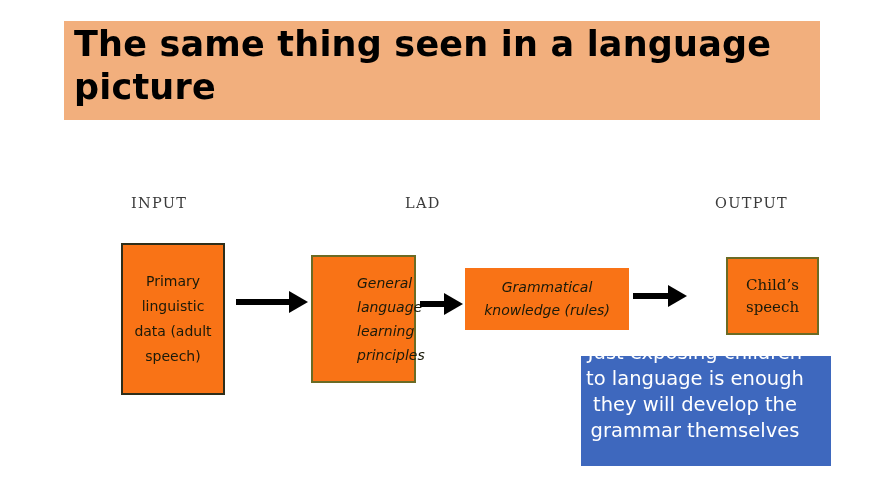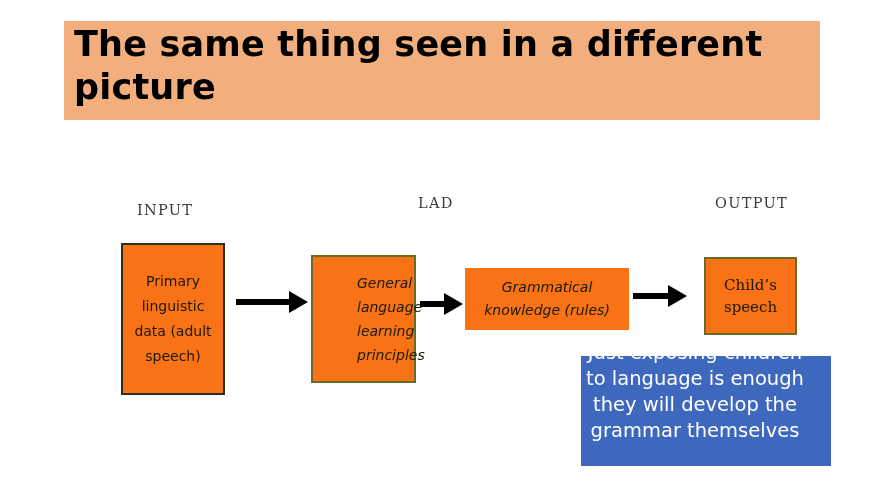--- a/index.html
+++ b/index.html
@@ -49,22 +49,22 @@
 
   
   .col-header {
     position: absolute;
     font-family: "DejaVu Serif", serif;
     font-size: 14.5px;
     letter-spacing: 1.3px;
     color: #3a3a3a;
     white-space: nowrap;
   }
-  #hdr-input  { left: 137px; top: 195px; margin-top: 7px; }
-  #hdr-lad    { left: 418px; top: 195px; }
+  #hdr-input  { left: 131px; top: 195px; }
+  #hdr-lad    { left: 405px; top: 195px; }
   #hdr-output { left: 715px; top: 195px; text-align: right; }
 
   
   .ybox {
     position: absolute;
     background: #f97316;
     box-sizing: border-box;
     display: flex;
     align-items: center;
     justify-content: center;
@@ -94,21 +94,21 @@
   #box-grammar {
     left: 465px; top: 268px;
     width: 164px; height: 62px;
     border: 8px solid #f97316;
     font-family: "DejaVu Sans", sans-serif;
     font-style: italic;
     font-size: 14px;
     line-height: 23px;
   }
   #box-output {
-    left: 704px; top: 257px;
+    left: 726px; top: 257px;
     width: 93px; height: 78px;
     border: 2px solid #6b6b24;
     font-family: "DejaVu Serif", serif;
     font-size: 15px;
     line-height: 22px;
   }
 
   
   .arrow { position: absolute; }
   .arrow .shaft {
@@ -156,21 +156,21 @@
     line-height: 26px;
     color: #ffffff;
   }
 </style>
 </head>
 <body>
 
 <div id="slide">
 
   <div id="title-banner">
-    <div id="title-text">The same thing seen in a different picture</div>
+    <div id="title-text">The same thing seen in a language picture</div>
   </div>
 
   <div class="col-header" id="hdr-input">INPUT</div>
   <div class="col-header" id="hdr-lad">LAD</div>
   <div class="col-header" id="hdr-output">OUTPUT</div>
 
   <div class="ybox" id="box-input">
     <span class="txt">Primary linguistic data (adult speech)</span>
   </div>
 

